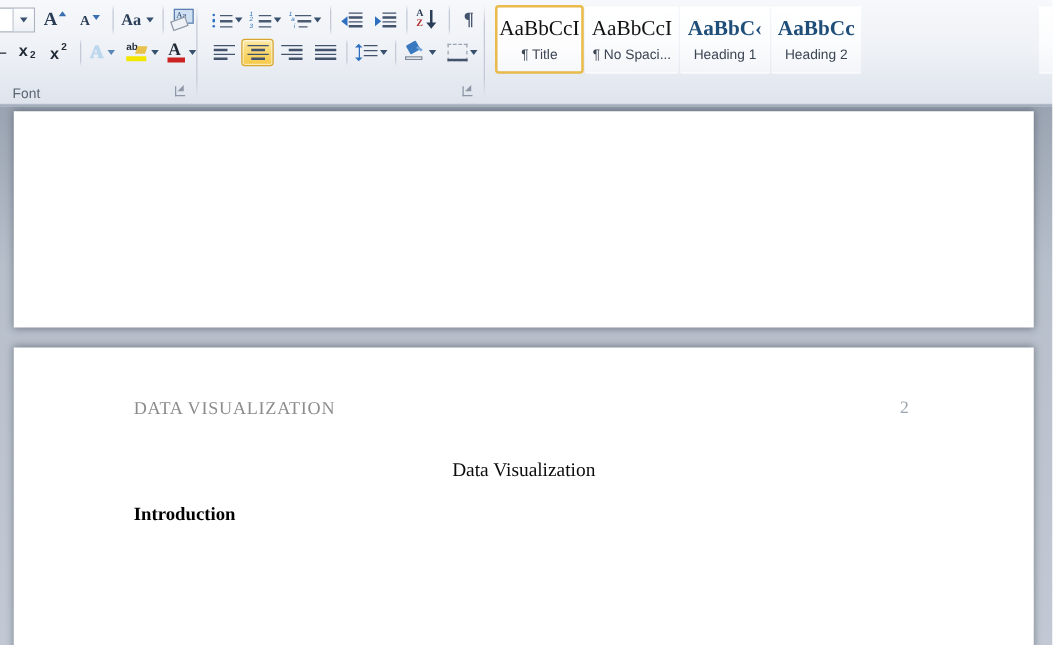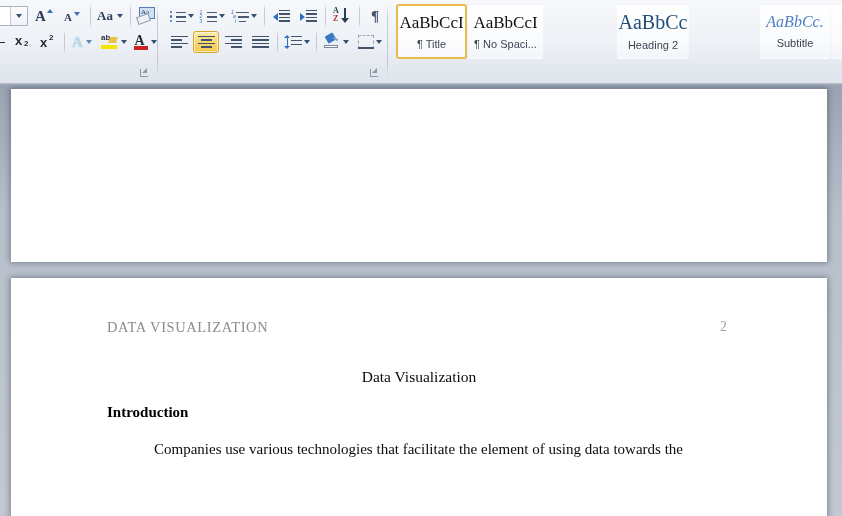--- a/index.html
+++ b/index.html
@@ -243,20 +243,21 @@
       </div>
 
       <div class="rbtn" style="left:131px;top:31px;width:28px;height:22px;">
         <span class="ic" style="position:relative;display:block;width:15px;height:17px;">
           <span style="position:absolute;left:1px;top:-1px;font-family:'Liberation Serif',serif;font-size:14px;font-weight:bold;color:#1f2a36;line-height:15px;">A</span>
           <span style="position:absolute;left:0px;top:12px;width:14px;height:4px;background:#cc2222;"></span>
         </span>
         <i class="caret" style="margin-left:2px;"></i>
       </div>
 
+      <div class="group-label" style="text-align:left;padding-left:10px;">Font</div>
       <div class="dialog-launcher" style="right:8px;"></div>
       <div class="group-sep" style="left:157px;top:4px;height:74px;"></div>
     </div>
 
     <div class="group" style="left:158px;width:230px;">
 
       <div class="rbtn" style="left:8px;top:5px;width:30px;height:22px;">
         <span class="listicon ic">
           <i class="dt" style="top:1px;"></i>
             <i class="ln" style="top:2px;"></i>
@@ -409,31 +410,31 @@
       <div class="stylebtn selected" style="left:8px;width:71px;">
         <span class="prev" style="font-size:17px;color:#111;">AaBbCcI</span>
         <span class="nm">¶ Title</span>
       </div>
 
       <div class="stylebtn" style="left:80px;width:75px;">
         <span class="prev" style="font-size:17px;color:#111;">AaBbCcI</span>
         <span class="nm">¶ No Spaci...</span>
       </div>
 
+      <div class="stylebtn" style="left:156px;width:72px;">
+        <span class="prev" style="font-size:17px;color:#1f4e79;font-weight:bold;">AaBbC‹</span>
+        <span class="nm">Heading 1</span>
+      </div>
 
       <div class="stylebtn" style="left:229px;width:72px;">
-        <span class="prev" style="font-size:20px;color:#1f4e79;font-weight:normal;">AaBbCc</span>
+        <span class="prev" style="font-size:17px;color:#1f4e79;font-weight:bold;">AaBbCc</span>
         <span class="nm">Heading 2</span>
       </div>
 
 
-      <div class="stylebtn" style="left:372px;width:70px;">
-        <span class="prev" style="font-size:16px;color:#4f81bd;font-style:italic;">AaBbCc.</span>
-        <span class="nm">Subtitle</span>
-      </div>
 
       <div class="stylebtn" style="left:443px;width:60px;">
         
         
       </div>
 
     </div>
 
     <div class="ribbon-bottom-line"></div>
   </div>
@@ -445,16 +446,15 @@
     </div>
 
     <div class="page" id="page2">
       <div class="hdr-text" style="left:96px;top:41px;">DATA VISUALIZATION</div>
       <div class="hdr-pageno" style="left:709px;top:41px;">2</div>
 
       <div class="doc-title" style="top:90px;">Data Visualization</div>
 
       <div class="doc-h" style="left:96px;top:126px;">Introduction</div>
 
-      <div class="doc-p" style="left:143px;top:163px;">Companies use various technologies that facilitate the element of using data towards the</div>
     </div>
   </div>
 </div>
 
 </body></html>

